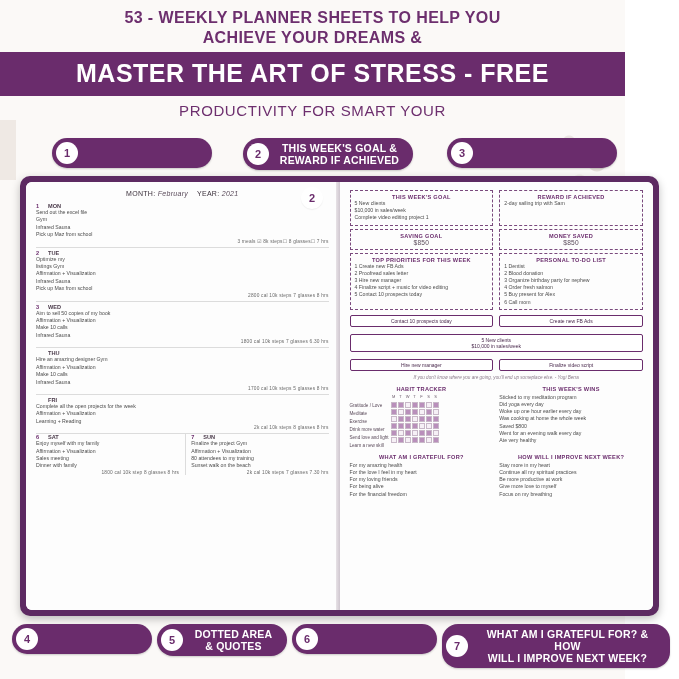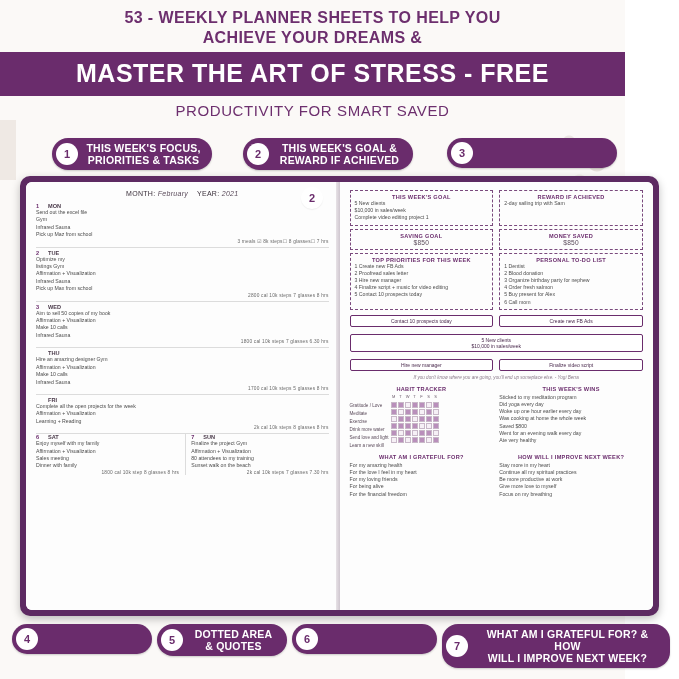--- a/index.html
+++ b/index.html
@@ -155,26 +155,24 @@
 <div class="page" data-interactable="false">
 
   <div class="deco-strip" data-interactable="false"></div>
   <div class="deco-tr" data-interactable="false"></div>
 
   <div class="hdr-top" data-interactable="false">
     <div class="l1" data-interactable="false">53 - WEEKLY PLANNER SHEETS TO HELP YOU</div>
     <div class="l2" data-interactable="false">ACHIEVE YOUR DREAMS &amp;</div>
   </div>
   <div class="hdr-band" data-interactable="false">MASTER THE ART OF STRESS - FREE</div>
-  <div class="hdr-sub" data-interactable="false">PRODUCTIVITY FOR SMART SAVED</div>
+  <div class="hdr-sub" data-interactable="false">PRODUCTIVITY FOR SMART YOUR</div>
 
   <div class="pill" style="left:52px; top:138px; width:160px;" data-interactable="true">
     <div class="num" data-interactable="false">1</div>
-    <div class="txt" data-interactable="false">THIS WEEK'S FOCUS,
-PRIORITIES &amp; TASKS</div>
   </div>
   <div class="pill" style="left:243px; top:138px; width:170px;" data-interactable="true">
     <div class="num" data-interactable="false">2</div>
     <div class="txt" data-interactable="false">THIS WEEK'S GOAL &amp;
 REWARD IF ACHIEVED</div>
   </div>
   <div class="pill" style="left:447px; top:138px; width:170px;" data-interactable="true">
     <div class="num" data-interactable="false">3</div>
   </div>
 

